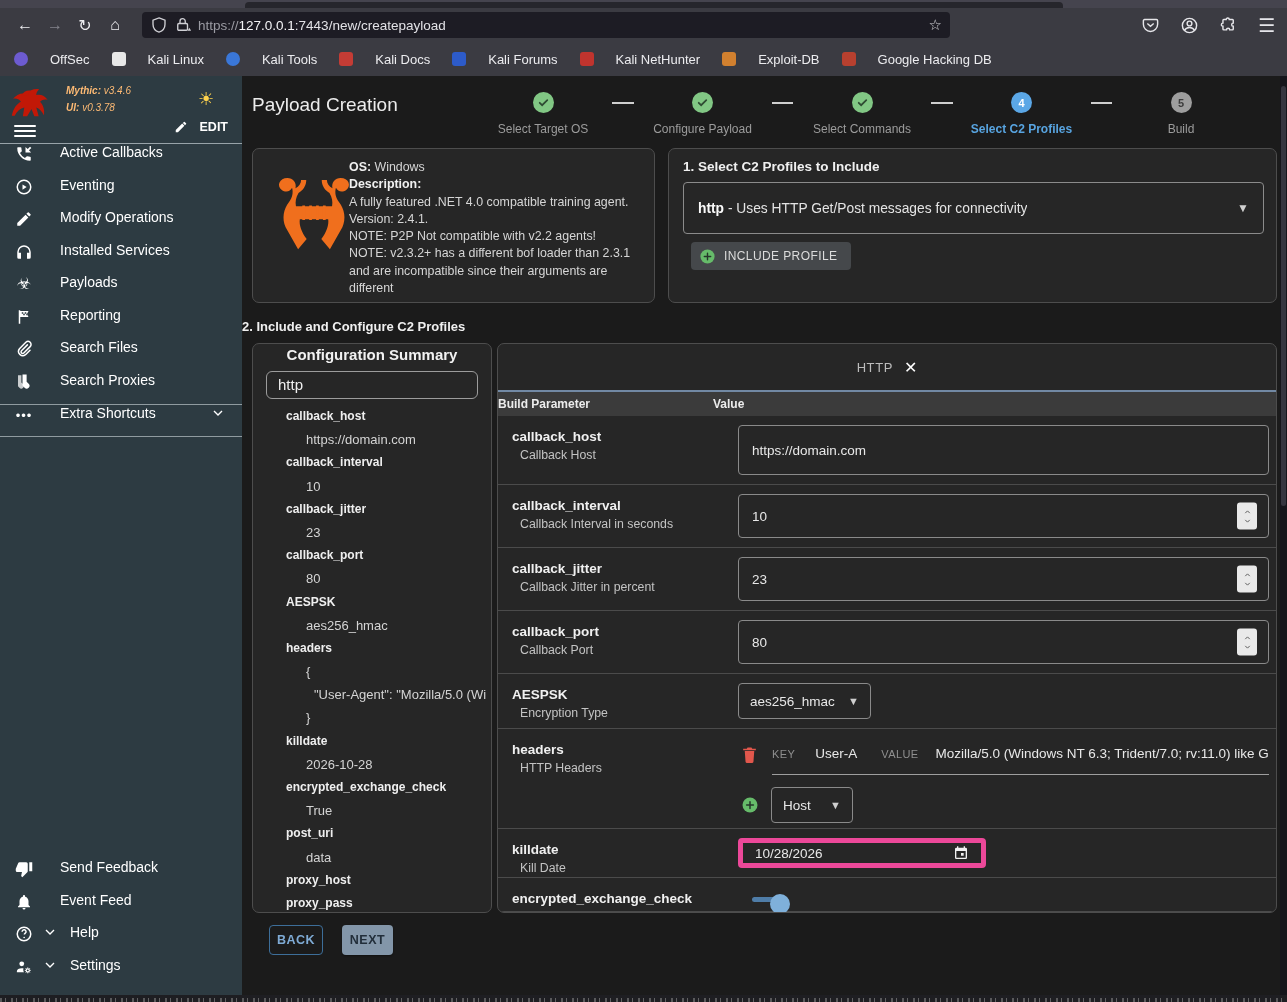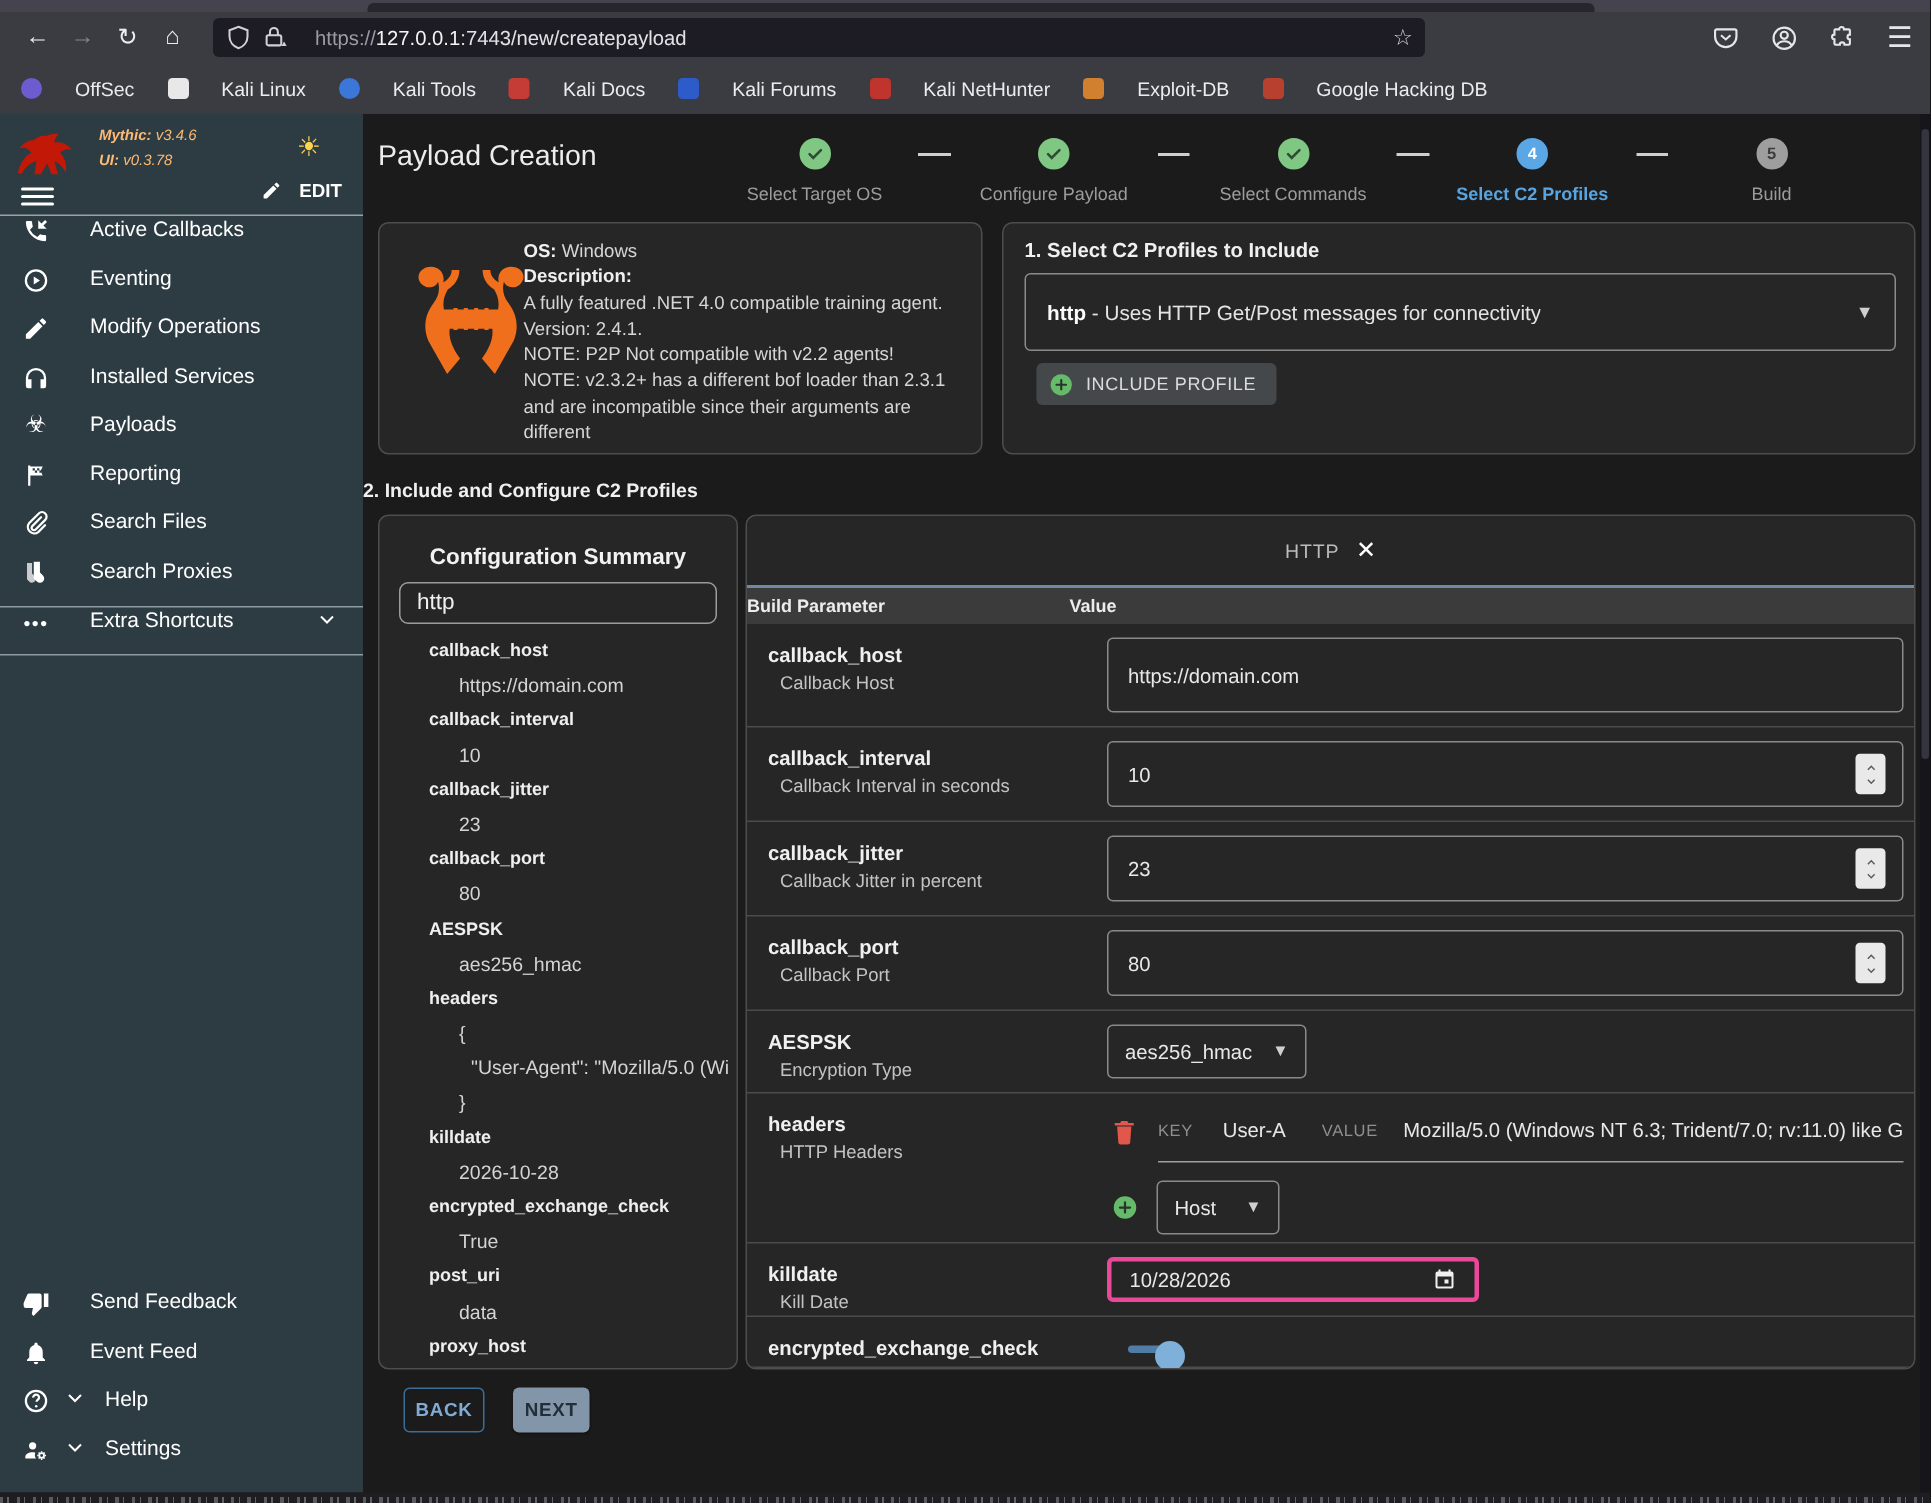--- a/index.html
+++ b/index.html
@@ -8,21 +8,21 @@
 
   
   .win-strip{position:absolute;left:0;top:0;width:1287px;height:8px;background:#45444e;}
   .win-strip .tabseg{position:absolute;left:245px;top:2px;width:818px;height:6px;background:#26262c;border-radius:4px 4px 0 0;}
   .toolbar{position:absolute;left:0;top:8px;width:1287px;height:34px;background:#3b3b42;display:flex;align-items:center;}
   .nav-ic{width:30px;text-align:center;font-size:16px;color:#ededf0;cursor:pointer;flex:0 0 auto;}
   .nav-ic.dim{color:#85858d;}
   .urlbar{margin-left:12px;width:792px;height:26px;background:#1d1c24;border-radius:4px;display:flex;align-items:center;padding:0 8px;color:#d7d7db;}
   .urlbar .uicon{width:18px;height:18px;margin-right:6px;color:#d0d0d5;flex:0 0 auto;}
   .urlbar .uicon svg{width:100%;height:100%;}
-  .url{font-size:13.5px;white-space:nowrap;overflow:hidden;flex:1;margin-left:12px;}
+  .url{font-size:13.5px;white-space:nowrap;overflow:hidden;flex:1;}
   .url .scheme{color:#9b9ba3;}
   .url .host{color:#f4f4f6;}
   .url .rest{color:#e2e2e6;}
   .star{font-size:15px;color:#d0d0d5;margin-left:6px;}
   .tb-right{display:flex;align-items:center;margin-left:auto;margin-right:10px;gap:20px;}
   .tb-right .tbi{width:19px;height:19px;color:#e6e6ea;}
   .tb-right .tbi svg{width:100%;height:100%;}
   .tb-right .burger{font-size:19px;line-height:19px;}
 
   .bookmarks{position:absolute;left:0;top:42px;width:1287px;height:34px;background:#3b3b42;display:flex;align-items:center;padding-left:14px;box-sizing:border-box;gap:22px;}
@@ -81,21 +81,21 @@
   .c2-dd{position:absolute;left:14px;top:33px;width:581px;height:52px;border:1px solid #8b8b8b;border-radius:4px;display:flex;align-items:center;padding:0 14px;box-sizing:border-box;cursor:pointer;}
   .c2-dd .ddtext{font-size:13.8px;color:#e4e4e4;white-space:nowrap;overflow:hidden;}
   .c2-dd .ddtext b{color:#fafafa;}
   .c2-dd .caret{margin-left:auto;color:#cfcfcf;font-size:12px;}
   .inc-btn{position:absolute;left:22px;top:93px;height:28px;padding:0 14px 0 8px;background:#45484b;border:none;border-radius:4px;display:flex;align-items:center;gap:8px;color:#dcdcdc;font-size:12px;letter-spacing:.4px;cursor:pointer;}
   .inc-btn svg{width:17px;height:17px;}
 
   .section2-title{position:absolute;left:0;top:243px;font-size:13px;font-weight:700;color:#f0f0f0;}
 
   .summary-card{left:10px;top:267px;width:240px;height:570px;overflow:hidden;}
-  .sum-title{text-align:center;font-size:15px;font-weight:700;color:#f2f2f2;margin-top:19px;}
+  .sum-title{text-align:center;font-size:15px;font-weight:700;color:#f2f2f2;margin-top:2px;}
   .sum-profile{margin:8px 13px 0 13px;height:26px;border:1px solid #9c9c9c;border-radius:6px;line-height:26px;padding-left:11px;font-size:15px;color:#f0f0f0;cursor:pointer;}
   .sum-entries{margin-top:6px;}
   .sum-key{height:23.2px;line-height:23.2px;padding-left:33px;font-size:12px;font-weight:700;color:#efefef;white-space:nowrap;}
   .sum-val{height:23.2px;line-height:23.2px;padding-left:53px;font-size:13px;color:#d4d4d4;white-space:nowrap;overflow:hidden;}
   .sum-val.indent{padding-left:61px;}
 
   .http-card{left:255px;top:267px;width:780px;height:570px;overflow:hidden;}
   .http-head{height:46px;display:flex;align-items:center;justify-content:center;gap:11px;}
   .http-head .htitle{font-size:13px;color:#bcbcbc;letter-spacing:.6px;}
   .http-head .hclose{font-size:16px;font-weight:700;color:#fff;cursor:pointer;}
@@ -118,21 +118,21 @@
   .hdr-line1 .trash svg{width:100%;height:100%;}
   .kv{flex:1;display:flex;align-items:center;border-bottom:1px solid #9e9e9e;height:40px;overflow:hidden;white-space:nowrap;min-width:0;}
   .kv .klabel{font-size:11px;color:#8f8f8f;margin-right:20px;letter-spacing:.4px;flex:0 0 auto;}
   .kv .kval{font-size:13.5px;color:#e8e8e8;margin-right:24px;flex:0 0 auto;}
   .kv .vlabel{font-size:11px;color:#8f8f8f;margin-right:17px;letter-spacing:.4px;flex:0 0 auto;}
   .kv .vval{font-size:13.5px;color:#e8e8e8;overflow:hidden;white-space:nowrap;flex:1;min-width:0;}
   .hdr-line2{display:flex;align-items:center;margin-top:13px;}
   .hdr-line2 .plus{width:18px;height:18px;margin:0 12px 0 3px;cursor:pointer;flex:0 0 auto;}
   .hdr-line2 .plus svg{width:100%;height:100%;}
   .sel-host{width:82px;height:36px;}
-  .date-box{width:248px;height:40px;border:3px solid #ec4899;border-radius:4px;display:flex;align-items:center;padding:0 12px;font-size:13.5px;color:#e8e8e8;box-sizing:border-box;cursor:pointer;}
+  .date-box{width:248px;height:40px;border:5px solid #ec4899;border-radius:4px;display:flex;align-items:center;padding:0 12px;font-size:13.5px;color:#e8e8e8;box-sizing:border-box;cursor:pointer;}
   .date-box .cal{margin-left:auto;width:16px;height:16px;color:#f0f0f0;}
   .date-box .cal svg{width:100%;height:100%;}
   .switch{width:35px;height:14px;background:#4f7da8;border-radius:7px;position:relative;margin:10px 0 0 14px;cursor:pointer;}
   .switch .knob{position:absolute;right:-3px;top:-3px;width:20px;height:20px;border-radius:50%;background:#7fb0da;}
 
   .back-btn{position:absolute;left:27px;top:849px;width:54px;height:30px;background:transparent;border:1px solid #3d6e99;border-radius:4px;color:#7fabd5;font-size:12.5px;font-weight:700;letter-spacing:.5px;cursor:pointer;font-family:inherit;}
   .next-btn{position:absolute;left:100px;top:849px;width:51px;height:30px;background:#8396a9;border:none;border-radius:4px;color:#222e3a;font-size:12.5px;font-weight:700;letter-spacing:.5px;cursor:pointer;font-family:inherit;box-shadow:0 1px 2px rgba(0,0,0,.4);}
 
   .vscroll{position:absolute;right:0;top:76px;width:7px;height:926px;background:#15151b;}
   .vscroll .thumb{margin:10px auto 0 auto;width:5px;height:420px;background:#35353f;border-radius:3px;}

